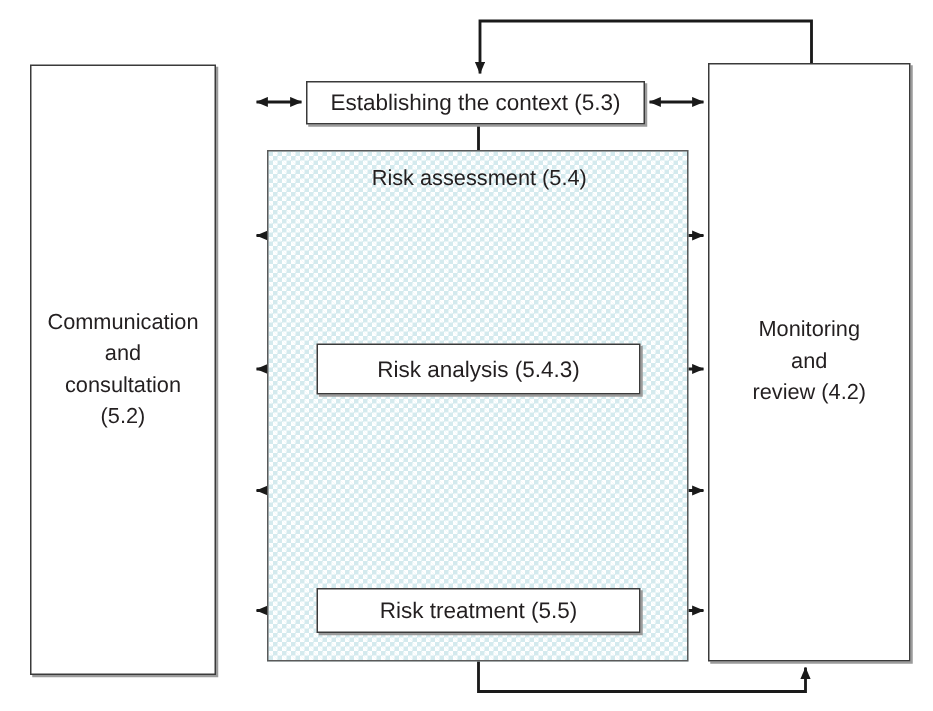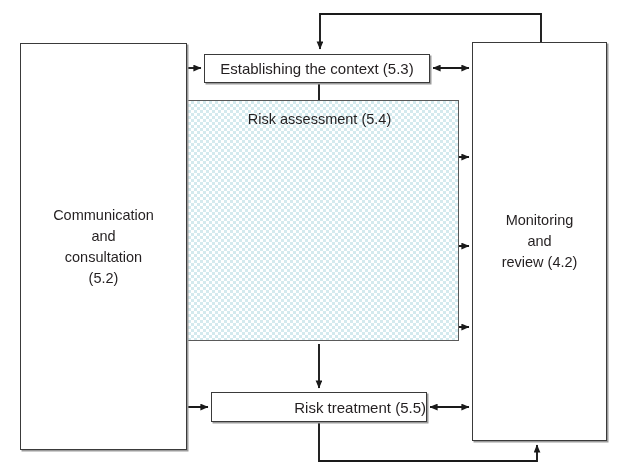--- a/index.html
+++ b/index.html
@@ -26,21 +26,21 @@
     height: 474px;
   }
   #lines-layer { z-index: 1; }
 
   
   .assessment-panel {
     position: absolute;
     left: 178px;
     top: 100px;
     width: 281px;
-    height: 241px;
+    height: 341px;
     box-sizing: border-box;
     border: 1px solid #5a5a5a;
     background-color: #d4eaee;
     background-image:
       linear-gradient(45deg, #ffffff 25%, transparent 25%, transparent 75%, #ffffff 75%),
       linear-gradient(45deg, #ffffff 25%, transparent 25%, transparent 75%, #ffffff 75%);
     background-size: 6px 6px;
     background-position: 0 0, 3px 3px;
     z-index: 2;
   }
@@ -69,39 +69,39 @@
     font-size: 15px;
     line-height: 19px;
     color: #231f20;
     z-index: 4;
   }
 
   #box-context     { left: 204px; top: 54px;  width: 226px; height: 29px; }
   #box-identify    { left: 211px; top: 141px; width: 216px; height: 32px; }
   #box-analysis    { left: 211px; top: 229px; width: 216px; height: 34px; }
   #box-evaluation  { left: 211px; top: 310px; width: 216px; height: 34px; }
-  #box-treatment   { left: 211px; top: 392px; width: 216px; height: 30px; justify-content: flex-end; }
+  #box-treatment   { left: 211px; top: 392px; width: 216px; height: 30px; }
 
   
   .pillar {
     position: absolute;
     box-sizing: border-box;
     background: #ffffff;
     border: 1px solid #3a3a3a;
     box-shadow: 1.5px 1.5px 0 0 #9b9b9b;
     display: flex;
     align-items: center;
     justify-content: center;
     text-align: center;
     font-size: 14.5px;
     line-height: 21px;
     color: #231f20;
     z-index: 3;
   }
-  #pillar-left  { left: 20px;  top: 43px; width: 167px; height: 407px; }
+  #pillar-left  { left: 20px;  top: 43px; width: 124px; height: 407px; }
   #pillar-right { left: 472px; top: 42px; width: 135px; height: 399px; }
 
   .pillar-text { white-space: pre-line; }
 </style>
 </head>
 <body>
 
 <div id="diagram-root">
 
   <svg class="layer" id="lines-layer" viewBox="0 0 622 474" xmlns="http://www.w3.org/2000/svg">
@@ -186,19 +186,22 @@
     <span class="pillar-text">Monitoring
 and
 review (4.2)</span>
   </div>
 
   <div class="box" id="box-context">
     <span>Establishing the context (5.3)</span>
   </div>
 
 
+  <div class="box" id="box-analysis">
+    <span>Risk analysis (5.4.3)</span>
+  </div>
 
 
   <div class="box" id="box-treatment">
     <span>Risk treatment (5.5)</span>
   </div>
 
 </div>
 
 </body></html>

